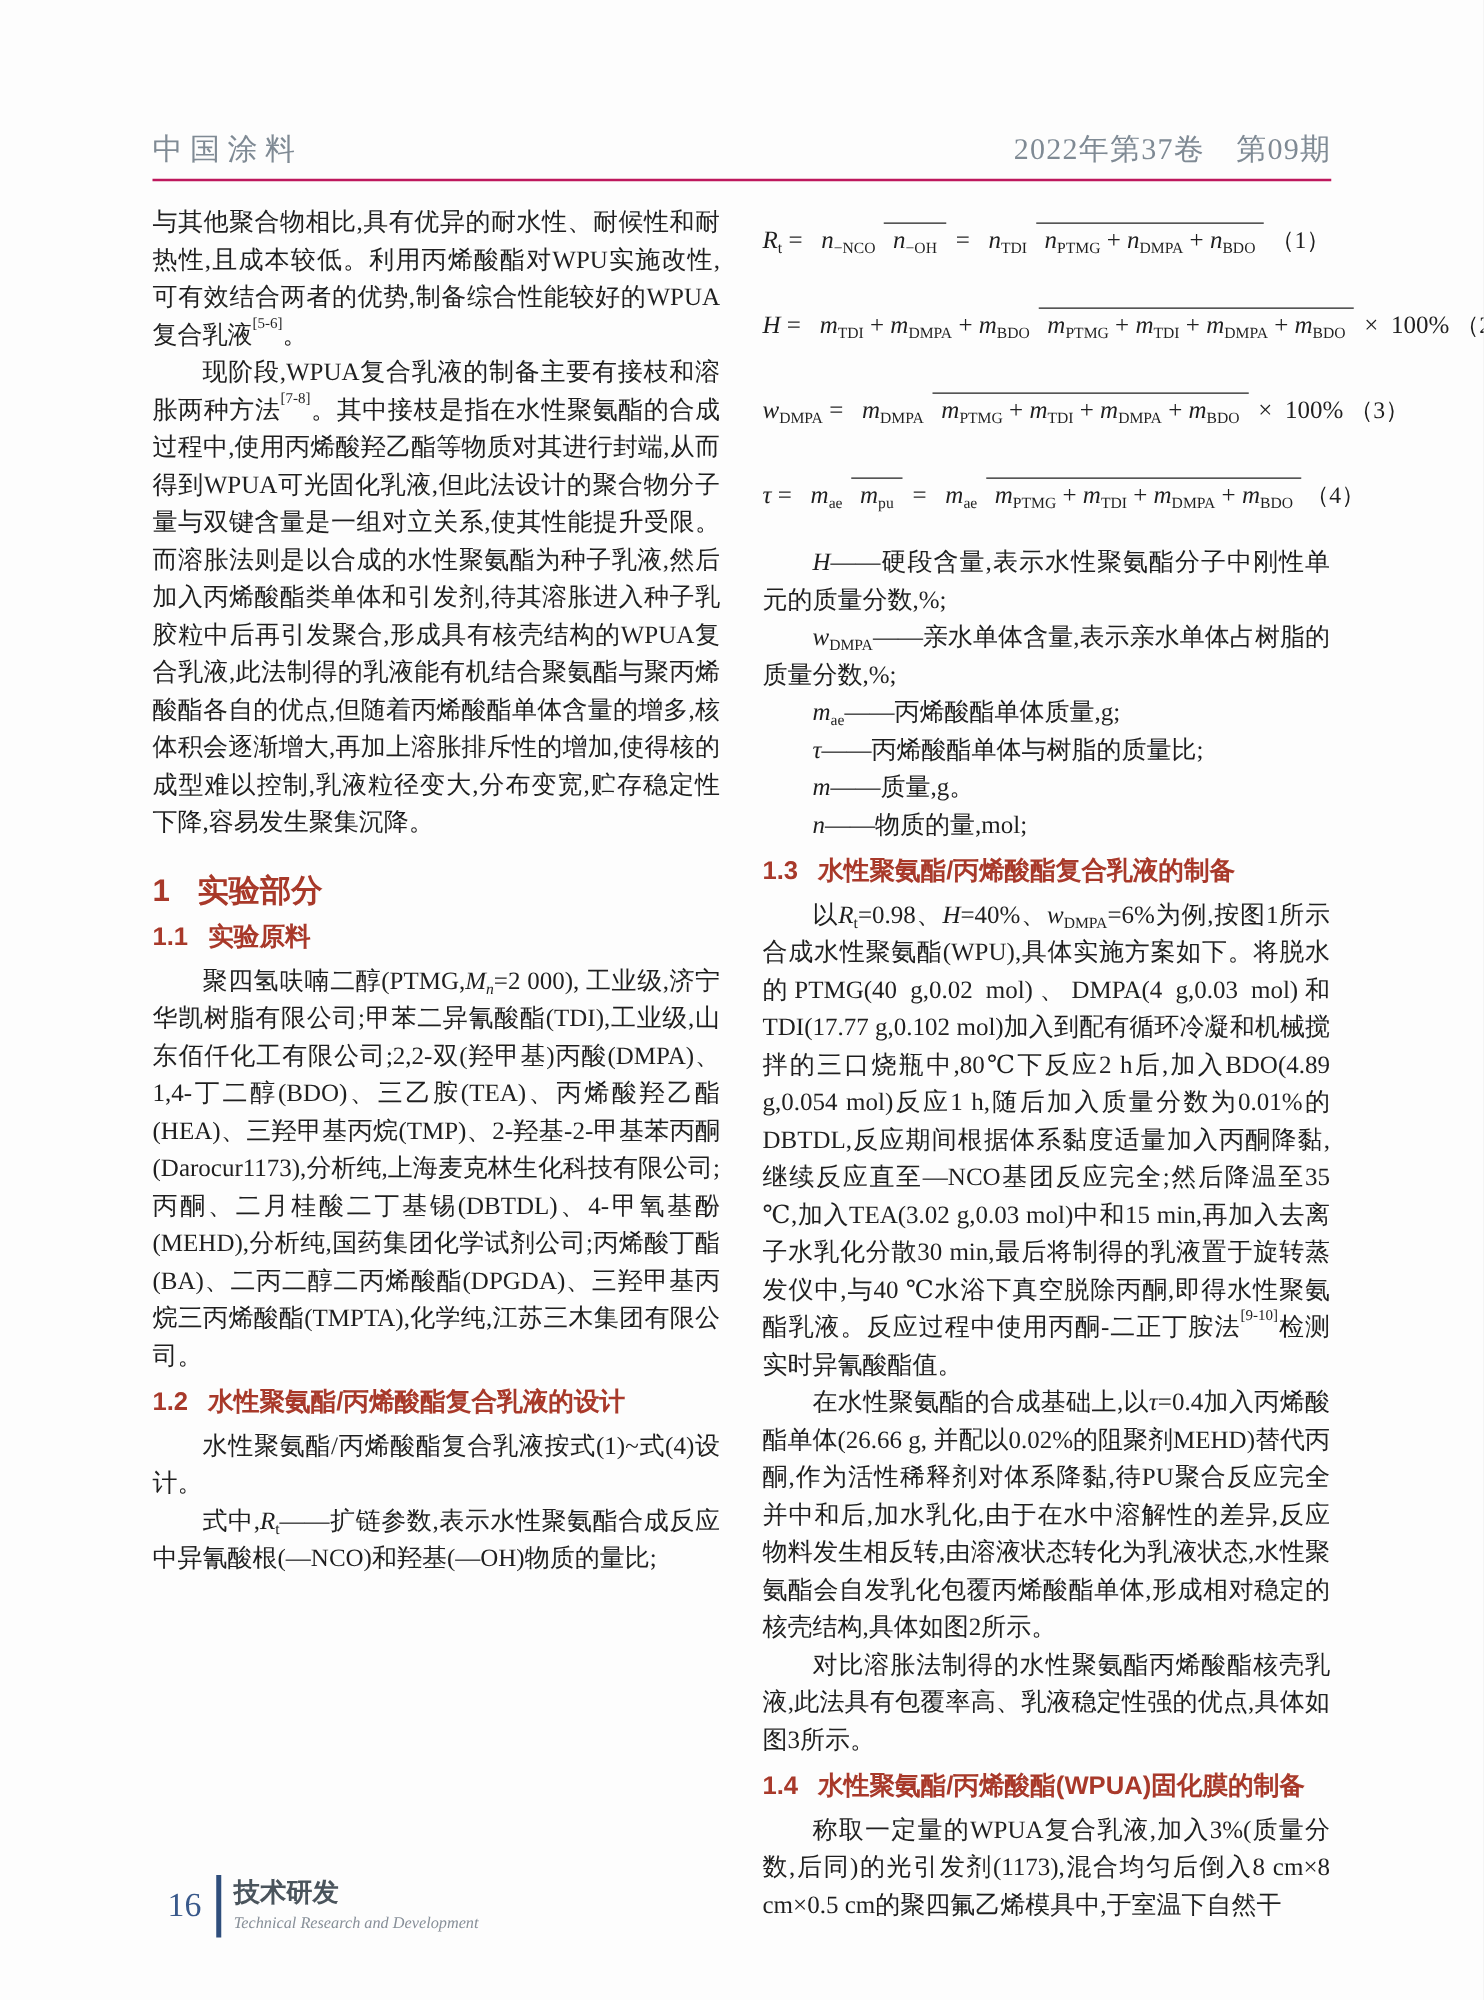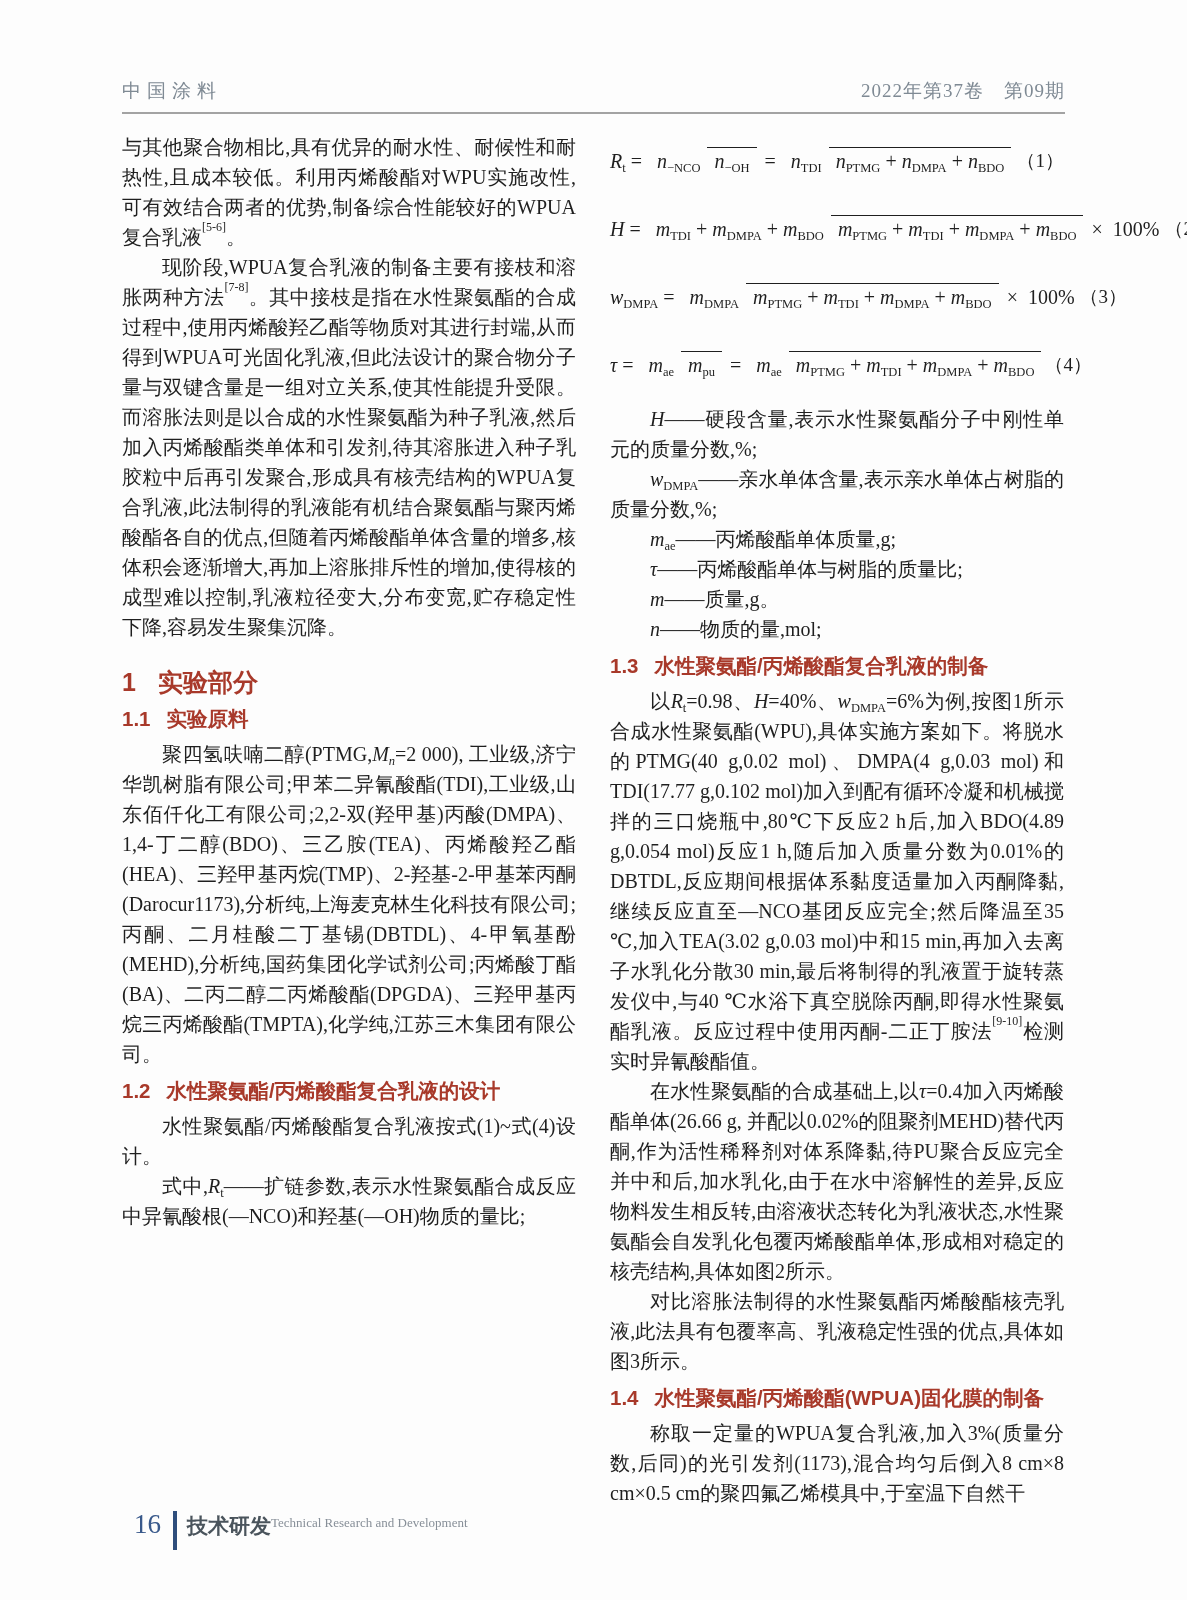--- a/index.html
+++ b/index.html
@@ -10,25 +10,25 @@
     background:#fdfdfd;
     font-family:"Liberation Serif","DejaVu Serif",serif;
     color:#1f1f1f;
     overflow:hidden;
     box-sizing:border-box;
   }
   .page-inner { padding:0 122px; }
 
   
   .pg-header {
-    padding-top:78px;
+    padding-top:103px;
     display:flex; justify-content:space-between; align-items:flex-end;
     color:#7f8a94;
-    font-size:19px;
-    border-bottom:2px solid #a3a3a3;
+    font-size:24px;
+    border-bottom:2px solid #be185d;
     padding-bottom:8px;
   }
   .journal-name { letter-spacing:6px; }
   .issue-info { letter-spacing:1px; }
 
   
   .content { display:flex; gap:34px; margin-top:18px; }
   .col { width:454px; }
 
   .para {
@@ -80,26 +80,26 @@
     display:flex; align-items:stretch;
   }
   .page-num {
     font-size:27px; color:#39598b;
     align-self:flex-end;
     margin-right:12px;
     line-height:1;
     padding-bottom:12px;
   }
   .footer-bar { width:4px; background:#2f4e7c; margin-right:10px; }
-  .footer-titles { display:flex; flex-direction:row; justify-content:flex-end; padding:2px 0 2px; }
+  .footer-titles { display:flex; flex-direction:column; justify-content:flex-end; padding:2px 0 2px; }
   .footer-cn {
     font-family:"Liberation Sans","DejaVu Sans",sans-serif;
     font-weight:bold; font-size:21px; color:#4a545c; line-height:26px;
   }
-  .footer-en { font-size:13px; color:#878f98; line-height:20px; }
+  .footer-en { font-size:13px; color:#878f98; line-height:20px;font-style:italic; }
 </style>
 </head>
 <body>
 
 <div class="page">
   <div class="page-inner">
 
     <header class="pg-header">
       <span class="journal-name">中国涂料</span>
       <span class="issue-info">2022年第37卷　第09期</span>

